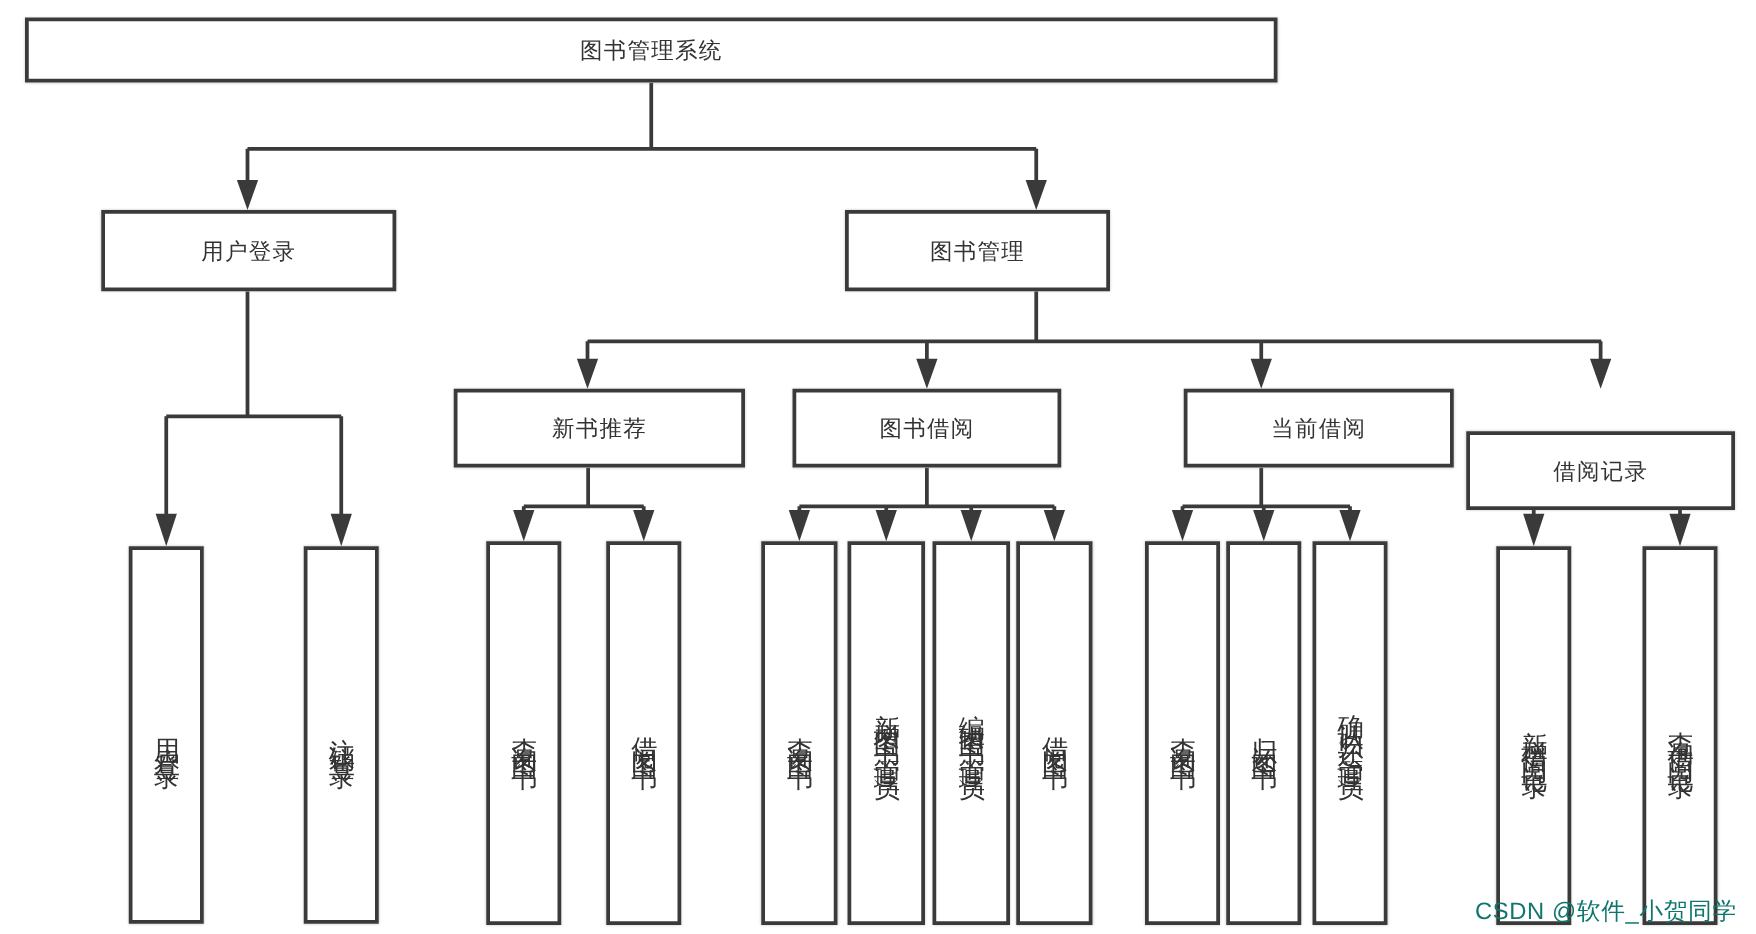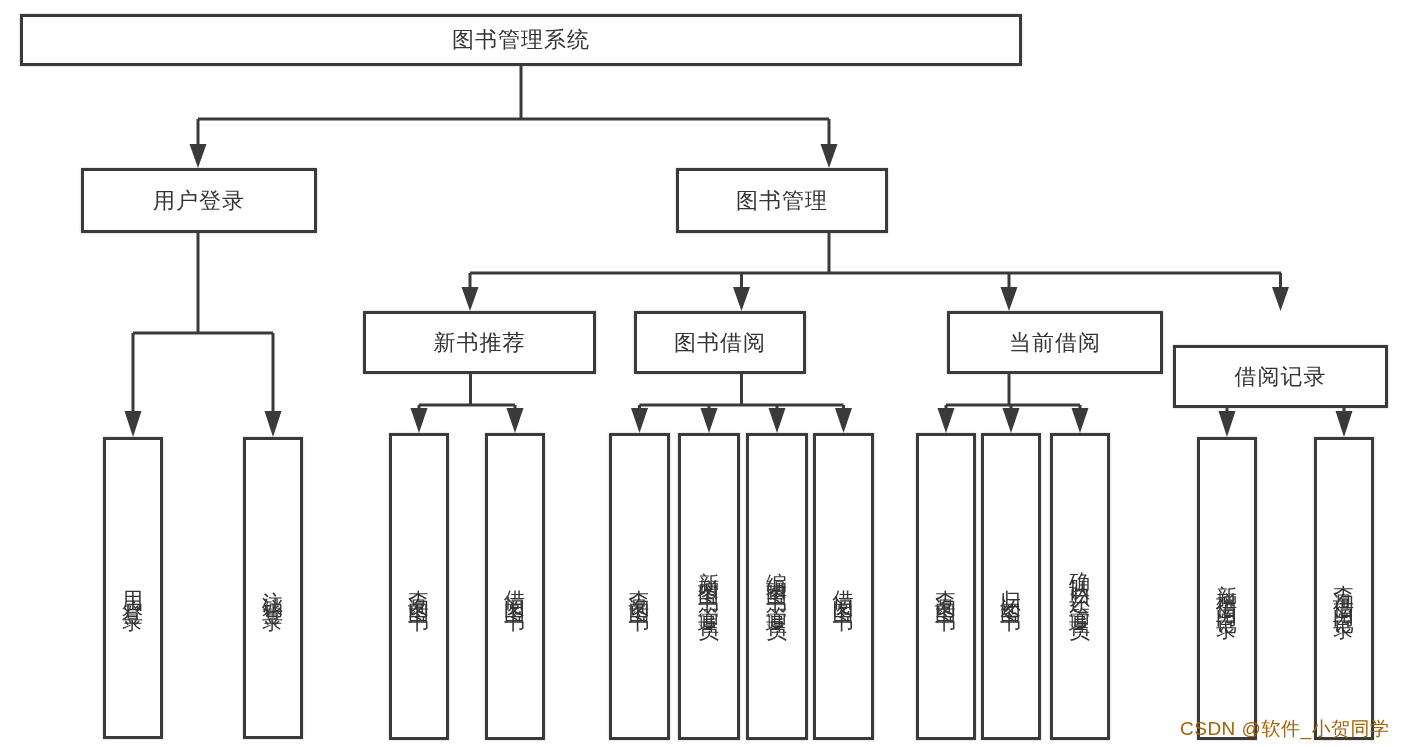--- a/index.html
+++ b/index.html
@@ -28,37 +28,37 @@
     background: #ffffff;
     color: #333333;
     display: flex;
     align-items: center;
     justify-content: center;
     text-align: center;
     box-shadow: 0 0 2px rgba(120,120,120,.45);
     line-height: 1;
   }
   .node.h {
-    font-size: 22px;
+    font-size: 18px;
     letter-spacing: 1px;
     white-space: nowrap;
   }
   .node.v {
     writing-mode: vertical-lr;
     text-orientation: upright;
     font-size: 21px;
     letter-spacing: 7px;
     line-height: 1;
   }
   .watermark {
     position: absolute;
     left: 1180px;
     top: 716px;
     font-size: 19px;
-    color: #a16207;
+    color: #0f766e;
     letter-spacing: 0.5px;
     white-space: nowrap;
     z-index: 5;
   }
 </style>
 </head>
 <body>
 
 <svg class="connectors" viewBox="0 0 1405 747" xmlns="http://www.w3.org/2000/svg" aria-hidden="true">
   <g stroke="#3a3a3a" stroke-width="3" fill="none">
@@ -106,21 +106,21 @@
     <polygon points="1344,437 1335.5,411 1352.5,411"></polygon>
   </g>
 </svg>
 
 <div class="node h" style="left:20px; top:14px; width:1002px; height:52px;">图书管理系统</div>
 
 <div class="node h" style="left:81px; top:168px; width:236px; height:65px;">用户登录</div>
 <div class="node h" style="left:676px; top:168px; width:212px; height:65px;">图书管理</div>
 
 <div class="node h" style="left:363px; top:311px; width:233px; height:63px;">新书推荐</div>
-<div class="node h" style="left:634px; top:311px; width:172px; height:63px;">图书借阅</div>
+<div class="node h" style="left:634px; top:311px; width:215px; height:63px;">图书借阅</div>
 <div class="node h" style="left:901px; top:311px; width:216px; height:63px;margin-left:46px;">当前借阅</div>
 <div class="node h" style="left:1173px; top:311px; width:215px; height:63px;margin-top:34px;">借阅记录</div>
 
 <div class="node v" style="left:103px; top:437px; width:60px; height:302px;">用户登录</div>
 <div class="node v" style="left:243px; top:437px; width:60px; height:302px;">注销登录</div>
 
 <div class="node v" style="left:389px; top:433px; width:60px; height:307px;">查询图书</div>
 <div class="node v" style="left:485px; top:433px; width:60px; height:307px;">借阅图书</div>
 
 <div class="node v" style="left:609px; top:433px; width:61px; height:307px;">查询图书</div>

